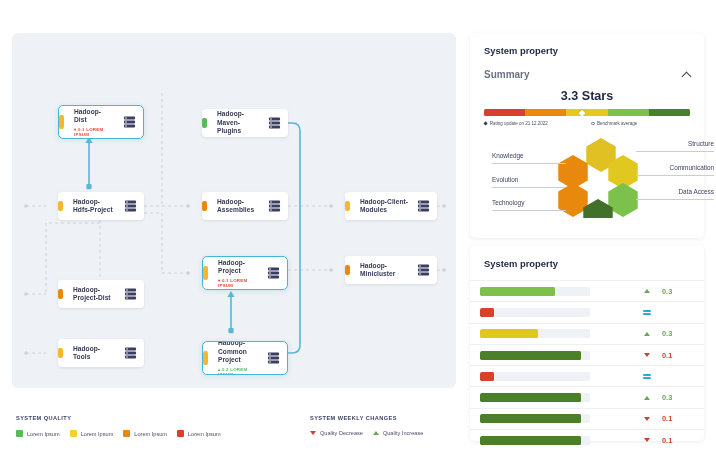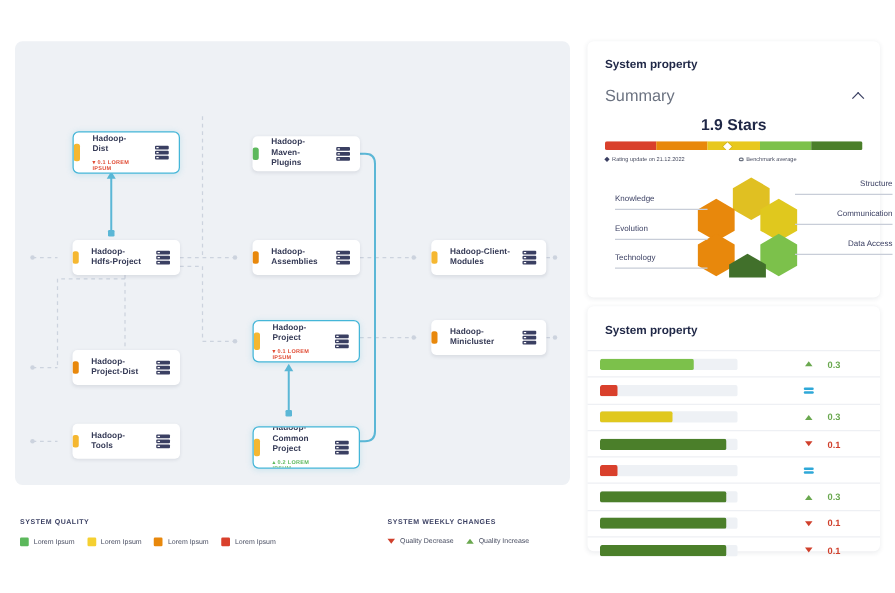--- a/index.html
+++ b/index.html
@@ -55,21 +55,21 @@
 
   
   .panel {
     position:absolute; background:#fff; border-radius:5px;
     box-shadow:0 1px 4px rgba(30,40,70,.09);
   }
   .panel-a { left:470px; top:33px; width:234px; height:205px; }
   .panel-b { left:470px; top:245px; width:234px; height:196px; }
   .ptitle { font-size:9.4px; font-weight:700; color:#1f2746; }
   .summary-row { display:flex; align-items:center; justify-content:space-between; }
-  .summary-lbl { font-size:13px; color:#6b7280; }
+  .summary-lbl { font-size:10px; color:#6b7280;font-weight:bold; }
   .chev { width:7px; height:7px; border-left:1.3px solid #3a3f62; border-top:1.3px solid #3a3f62;
           transform:rotate(45deg); margin-top:3px; }
   .stars { font-size:12.6px; font-weight:700; color:#1f2746; text-align:center; }
 
   .ratingbar { display:flex; height:7px; border-radius:1.5px; overflow:hidden; position:relative; }
   .ratingbar div { flex:1; }
   .mk { position:absolute; top:50%; transform:translate(-50%,-50%); }
   .mk.diamond { width:4.6px; height:4.6px; background:#fff; transform:translate(-50%,-50%) rotate(45deg);
                 box-shadow:0 0 0 .5px rgba(0,0,0,.12); }
   .mk.star { width:5.2px; height:5.2px; }
@@ -295,21 +295,21 @@
       </div>
   </div>
 
   <div class="panel panel-a">
     <div style="padding:12px 14px 0 14px;">
       <div class="ptitle">System property</div>
       <div class="summary-row" style="margin-top:13px;">
         <div class="summary-lbl">Summary</div>
         <div class="chev"></div>
       </div>
-      <div class="stars" style="margin-top:9px;">1.9 Stars</div>
+      <div class="stars" style="margin-top:9px;">3.3 Stars</div>
       <div class="ratingbar" style="margin-top:6px;" id="ratingbar">
           <div style="background: rgb(217, 64, 44);"></div>
           <div style="background: rgb(232, 136, 12);"></div>
           <div style="background: rgb(232, 200, 30);"></div>
           <div style="background: rgb(124, 193, 75);"></div>
           <div style="background: rgb(75, 127, 42);"></div>
           <div class="mk diamond" style="left: 47.5%;"></div>
           <div class="mk star" style="left: 55.5%;"></div>
         </div>
       <div class="rleg">

